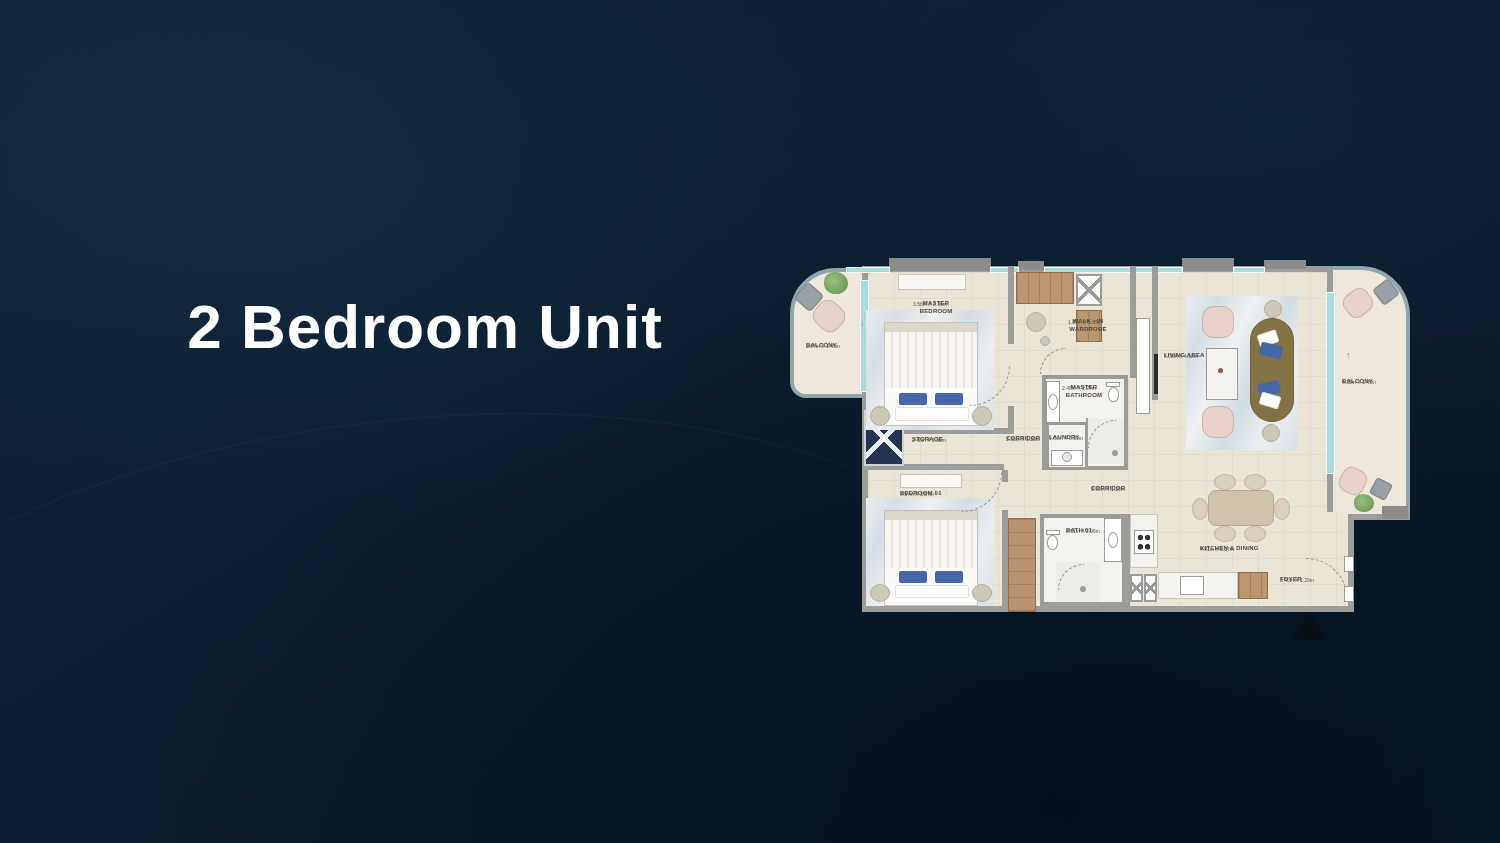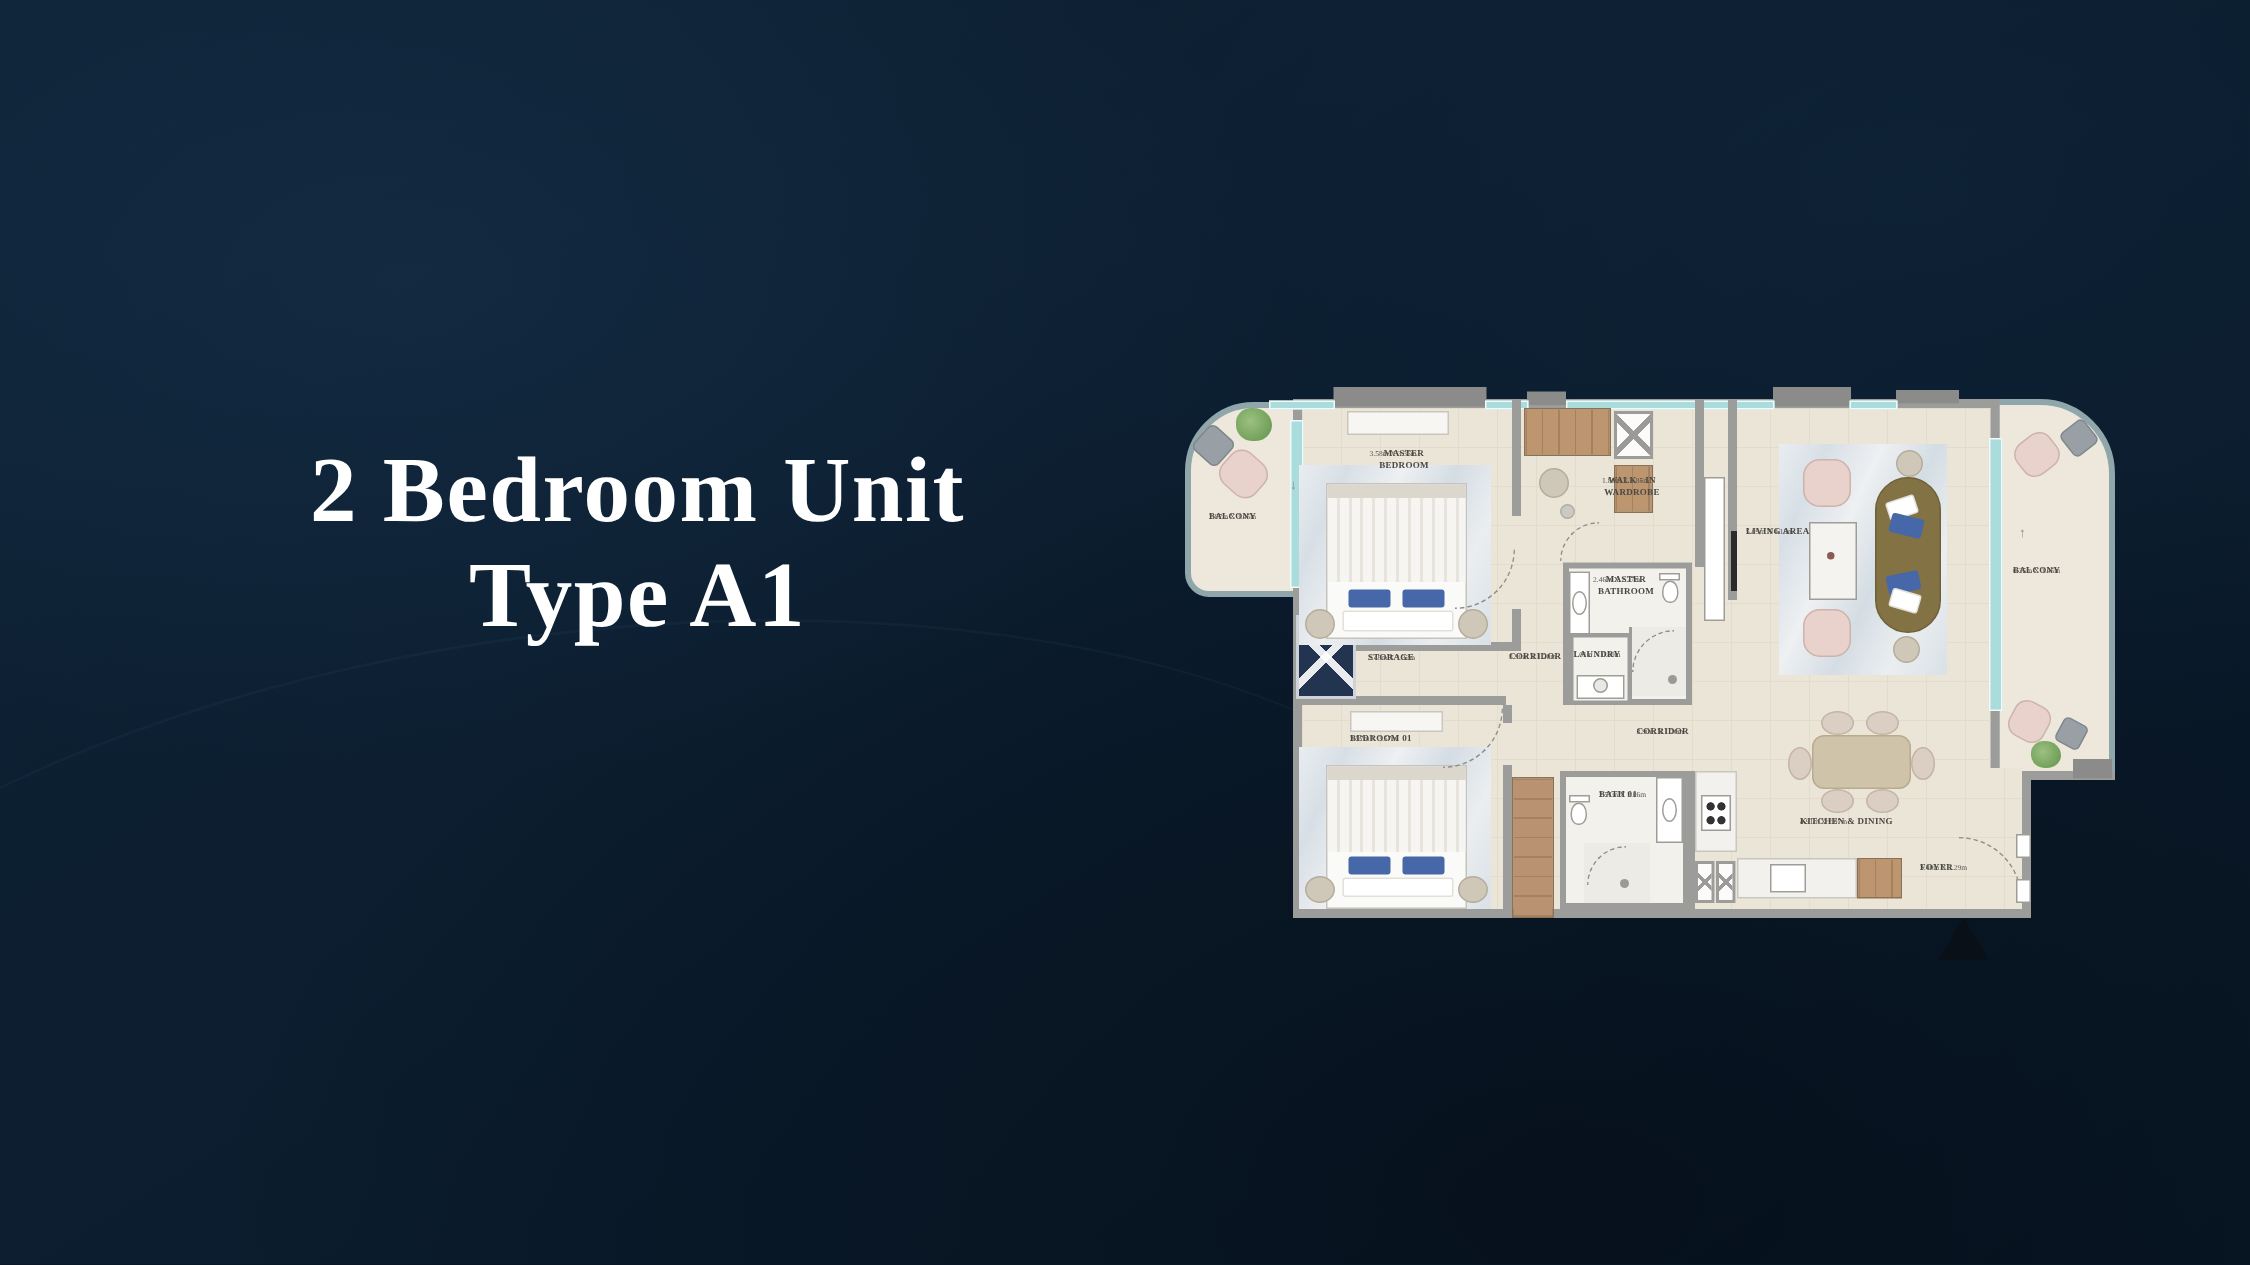--- a/index.html
+++ b/index.html
@@ -1,18 +1,18 @@
 <!DOCTYPE html>
 <html><head>
 <meta charset="utf-8">
 <style>
   html,body{margin:0;padding:0;background:#081522;}
   .stage{
     position:relative;width:1500px;height:843px;overflow:hidden;
-    font-family:Liberation Serif, serif;
+    font-family:Liberation Sans, sans-serif;
     background:
       radial-gradient(900px 520px at 18% 22%, rgba(28,58,88,0.35), transparent 65%),
       radial-gradient(1100px 650px at 85% 15%, rgba(20,45,70,0.30), transparent 60%),
       radial-gradient(1300px 800px at 70% 95%, rgba(3,10,18,0.55), transparent 70%),
       linear-gradient(148deg,#0f2438 0%,#0c1e30 40%,#081726 100%);
   }
   .wave{position:absolute;border-radius:50%;border-top:2px solid rgba(60,95,130,0.10);}
   
   .title{position:absolute;left:110px;top:292px;width:630px;text-align:center;color:#ffffff;
          font-weight:bold;font-size:62px;line-height:70px;letter-spacing:1px;}
@@ -65,21 +65,20 @@
 </head>
 <body>
 
 <div class="stage">
 
   <div class="wave" style="left:-250px;top:420px;width:1300px;height:640px;transform:rotate(-7deg);"></div>
   <div class="wave" style="left:300px;top:-300px;width:1100px;height:560px;transform:rotate(6deg);"></div>
 
   <div class="title">
     <div>2 Bedroom Unit</div>
-    <div>Type A1</div>
   </div>
 
   <div class="plan">
 
     <div class="balc" style="left:2px;top:12px;width:86px;height:130px;border-radius:46px 0 0 16px;"></div>
     <div class="balc" style="left:541px;top:10px;width:81px;height:254px;border-radius:0 50px 0 0;"></div>
     <div class="wall" style="left:541px;top:258px;width:81px;height:6px;"></div>
 
     <div class="walls-shape"></div>
     <div class="floor-shape"></div>

